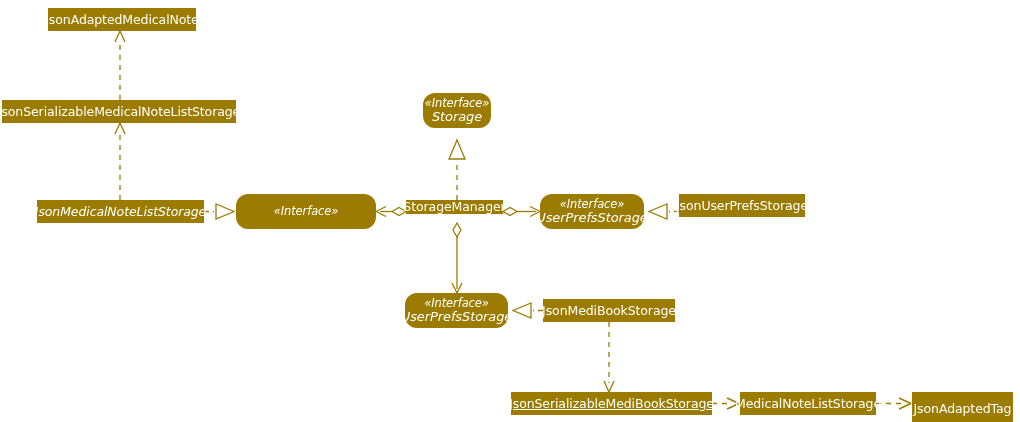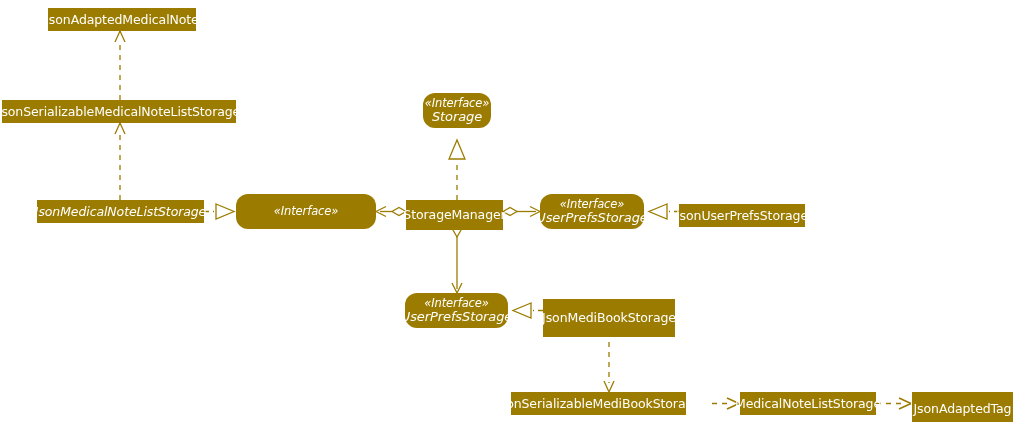--- a/index.html
+++ b/index.html
@@ -143,43 +143,43 @@
 
   <div class="uml-box interface-box" style="left:236px; top:194px; width:140px; height:35px;">
     <span class="stereotype">«Interface»</span>
   </div>
 
   <div class="uml-box interface-box" style="left:423px; top:93px; width:68px; height:35px;">
     <span class="stereotype">«Interface»</span>
     <span class="iface-name">Storage</span>
   </div>
 
-  <div class="uml-box class-box" style="left:406px; top:200px; width:97px; height:30px;">
+  <div class="uml-box class-box" style="left:406px; top:200px; width:97px; height:14px;">
     <span>StorageManager</span>
   </div>
 
   <div class="uml-box interface-box" style="left:540px; top:194px; width:104px; height:35px;">
     <span class="stereotype">«Interface»</span>
     <span class="iface-name">UserPrefsStorage</span>
   </div>
 
-  <div class="uml-box class-box" style="left:679px; top:204px; width:126px; height:23px;">
+  <div class="uml-box class-box" style="left:679px; top:194px; width:126px; height:23px;">
     <span>JsonUserPrefsStorage</span>
   </div>
 
   <div class="uml-box interface-box" style="left:405px; top:293px; width:103px; height:35px;">
     <span class="stereotype">«Interface»</span>
     <span class="iface-name">UserPrefsStorage</span>
   </div>
 
-  <div class="uml-box class-box" style="left:543px; top:299px; width:132px; height:38px;">
+  <div class="uml-box class-box" style="left:543px; top:299px; width:132px; height:23px;">
     <span>JsonMediBookStorage</span>
   </div>
 
-  <div class="uml-box class-box" style="left:511px; top:392px; width:175px; height:23px;">
+  <div class="uml-box class-box" style="left:511px; top:392px; width:201px; height:23px;text-decoration:underline;">
     <span>JsonSerializableMediBookStorage</span>
   </div>
 
   <div class="uml-box class-box" style="left:740px; top:392px; width:136px; height:23px;">
     <span>MedicalNoteListStorage</span>
   </div>
 
   <div class="uml-box class-box" style="left:912px; top:392px; width:101px; height:33px;">
     <span>JsonAdaptedTag</span>
   </div>

